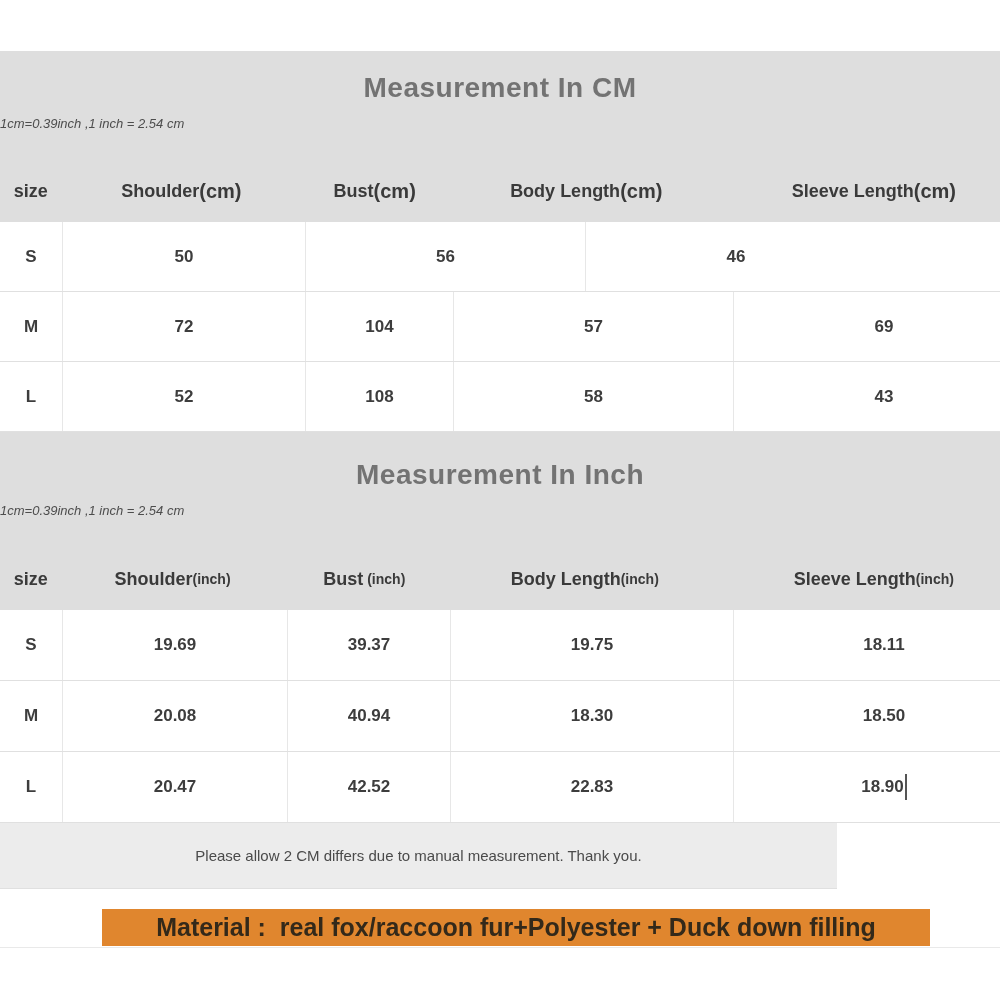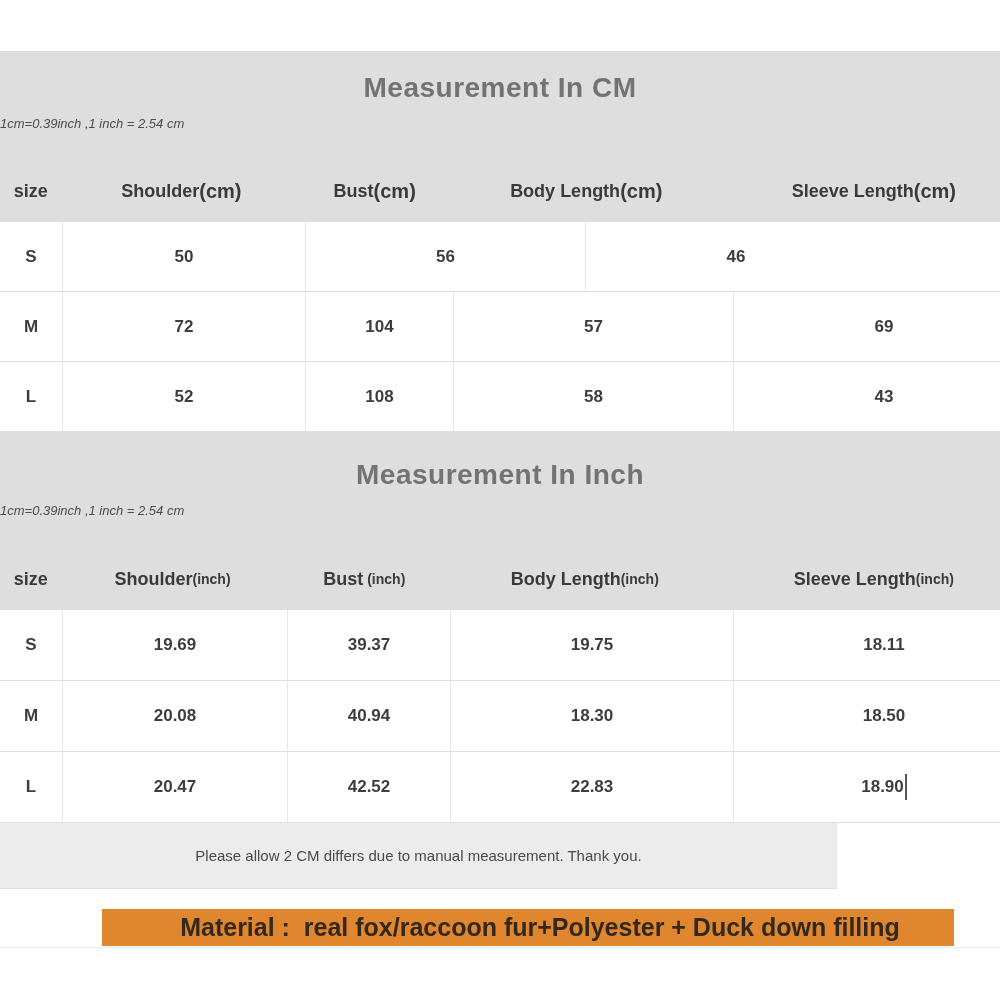--- a/index.html
+++ b/index.html
@@ -41,21 +41,21 @@
   .caret { display:inline-block; width:2px; height:26px; background:#555; margin-left:1px; }
 
   
   .note-band { position:absolute; left:0; top:823px; width:837px; height:66px; background:#ececec;
                border-bottom:1px solid #e0e0e0; display:flex; align-items:center; justify-content:center;
                font-size:15px; color:#4a4a4a; box-sizing:border-box; }
 
   
   .material-band { position:absolute; left:102px; top:909px; width:828px; height:37px; background:#e0862e;
                    display:flex; align-items:center; justify-content:center;
-                   font-size:25px; font-weight:bold; color:#33291a; white-space:pre;padding-left:24px; }
+                   font-size:25px; font-weight:bold; color:#33291a; white-space:pre; }
 
   .bottom-rule { position:absolute; left:0; top:947px; width:1000px; border-top:1px solid #e9e9e9; }
 </style>
 </head>
 <body>
 
 <div class="canvas">
 
   <section class="panel panel-cm">
     <div class="title">Measurement In CM</div>

